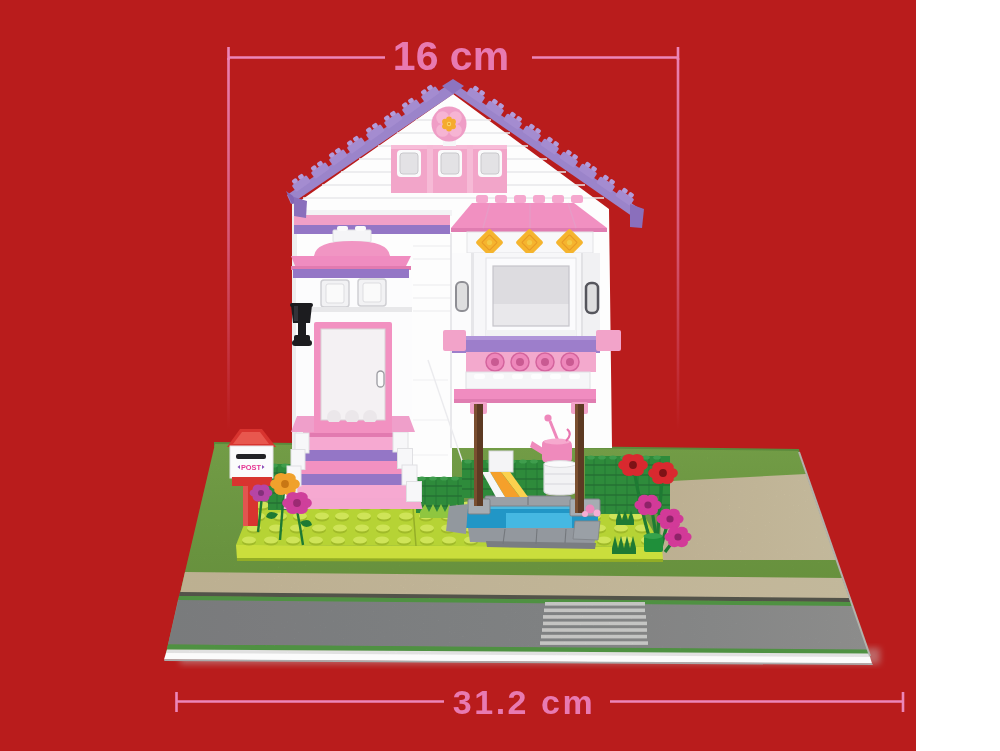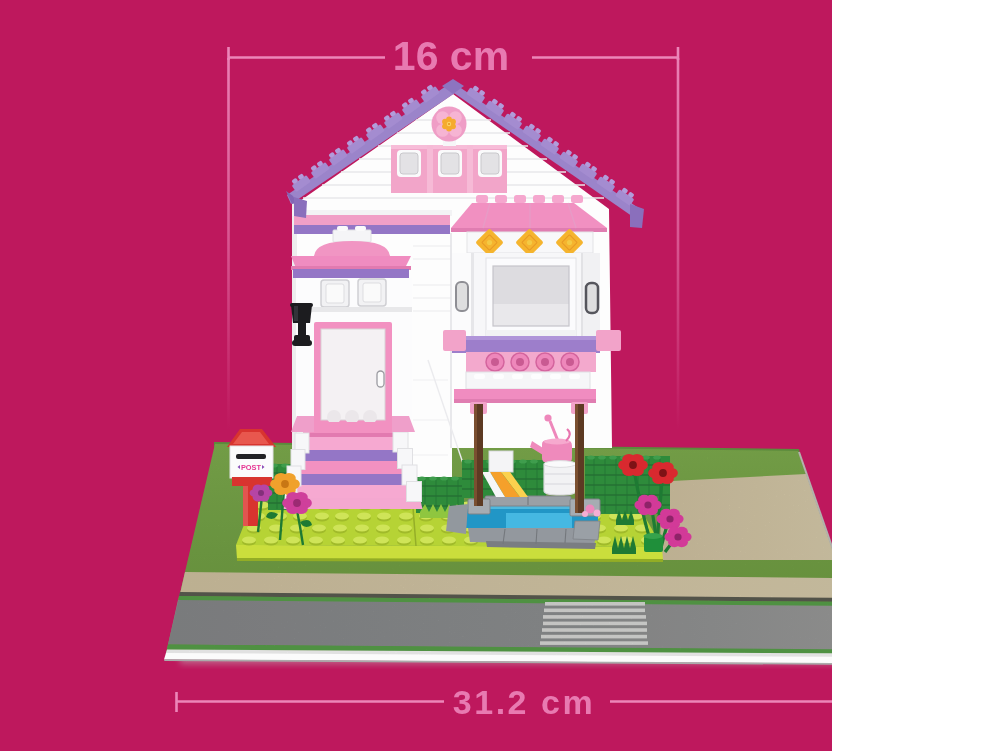--- a/index.html
+++ b/index.html
@@ -1,16 +1,16 @@
 <!DOCTYPE html>
 <html><head>
 <meta charset="utf-8">
 <style>
 html,body{margin:0;padding:0;background:#ffffff;}
-#page{position:relative;width:832px;height:751px;background:#be185d;overflow:hidden;}
+#page{position:relative;width:916px;height:751px;background:#b91c1c;overflow:hidden;}
 svg{display:block;}
 text{font-family:"Liberation Sans",sans-serif;font-weight:bold;}
 </style>
 </head>
 <body>
 <div id="page">
 <svg width="1000" height="751" viewBox="0 0 1000 751">
 <defs>
 <linearGradient id="fadeL" x1="0" y1="0" x2="0" y2="1">
  <stop offset="0" stop-color="#ec86b9" stop-opacity="0.95"></stop>

